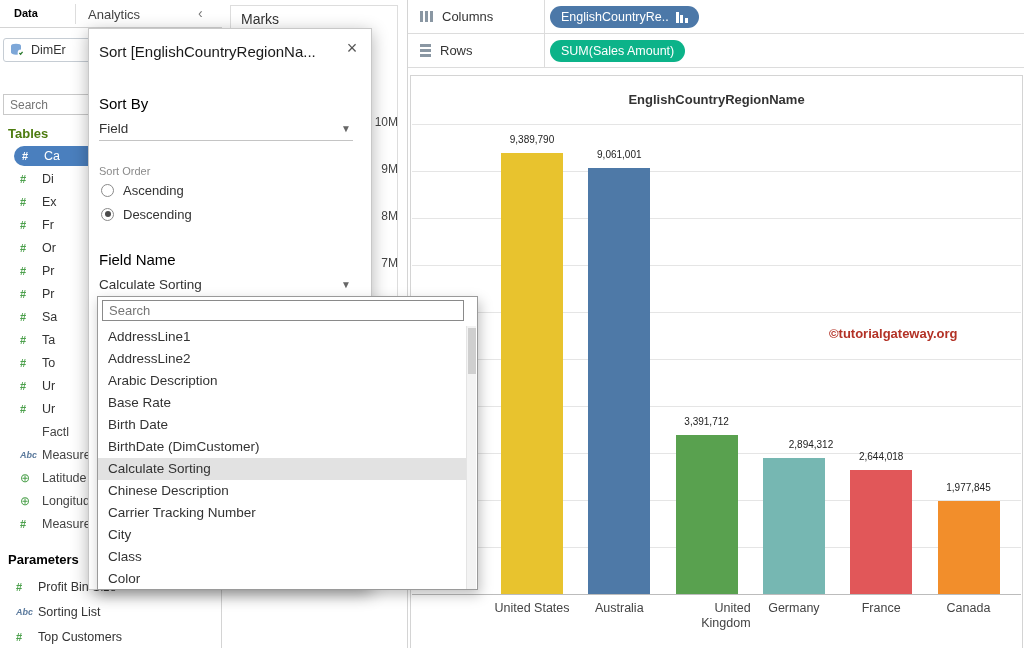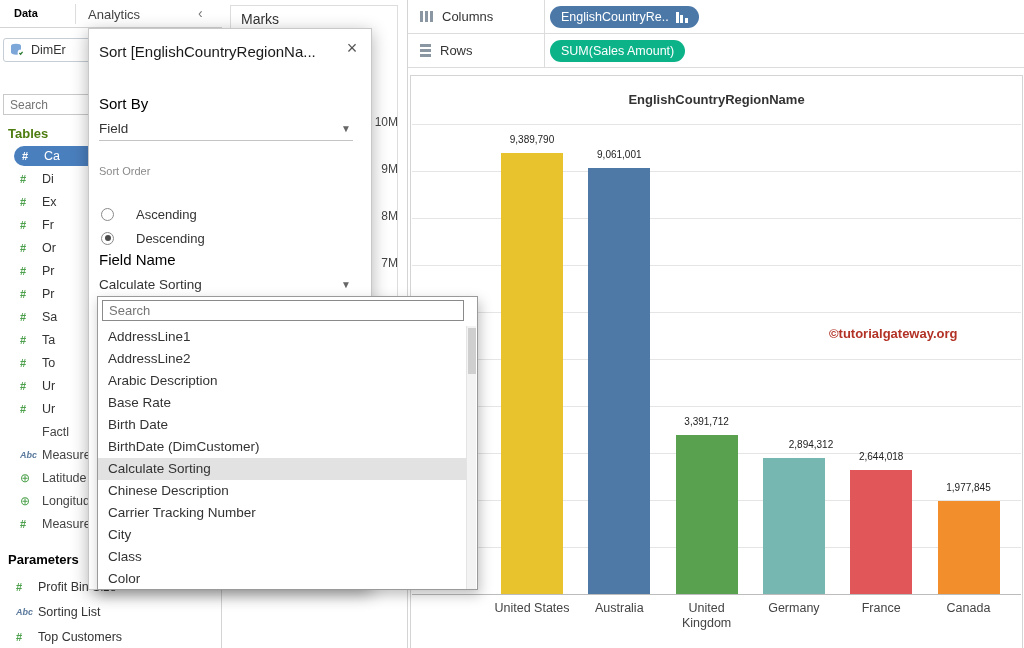--- a/index.html
+++ b/index.html
@@ -77,22 +77,22 @@
   .dialog { position:absolute; left:88px; top:28px; width:284px; height:562px; background:#fff;
             border:1px solid #c8c8c8; box-shadow:0 4px 16px rgba(0,0,0,.30); z-index:30; }
   .dlg-title { position:absolute; left:10px; top:14px; font-size:15px; color:#1a1a1a; white-space:nowrap; }
   .dlg-close { position:absolute; right:8px; top:8px; width:22px; height:22px; font-size:18px; color:#555;
                text-align:center; line-height:22px; }
   .dlg-label { position:absolute; left:10px; font-size:15px; color:#000000; }
   .dlg-sublabel { position:absolute; left:10px; font-size:11px; color:#8a8a8a; }
   .combo { position:absolute; left:10px; width:254px; height:24px; line-height:24px; font-size:13.5px;
            color:#333; border-bottom:1px solid #c4c4c4; }
   .combo .chev { position:absolute; right:2px; top:0; font-size:10px; color:#666; }
-  .radio-row { position:absolute; left:12px; display:flex; align-items:center; gap:22px; height:18px;
-               font-size:13px; color:#333;margin-top:24px; }
+  .radio-row { position:absolute; left:12px; display:flex; align-items:center; gap:9px; height:18px;
+               font-size:13px; color:#333; }
   .radio { width:13px; height:13px; border:1px solid #8a8a8a; border-radius:50%; position:relative; background:#fff; }
   .radio.sel::after { content:""; position:absolute; left:2.5px; top:2.5px; width:6px; height:6px;
                       border-radius:50%; background:#4b4b4b; }
 
   
   .dropdown { position:absolute; left:97px; top:296px; width:381px; height:294px; background:#fff;
               border:1px solid #9a9a9a; box-shadow:2px 5px 12px rgba(0,0,0,.25); z-index:40; }
   .dd-search { position:absolute; left:4px; top:3px; width:362px; height:21px; border:1px solid #8a8a8a;
                font-size:13px; padding:0 6px; color:#333; font-family:inherit; }
   .dd-list { position:absolute; left:0; top:29px; width:368px; }
@@ -268,21 +268,21 @@
         <div class="gridline" style="top: 95px;"></div>
         <div class="gridline" style="top: 48px;"></div>
         <div class="bar" style="left: 90px; top: 76.6799px; height: 441.32px; background: rgb(232, 195, 46);"></div>
         <div class="value-label" style="left: 71px; top: 57.6799px;">9,389,790</div>
         <div class="cat-label" style="left: 77px; top: 525px;">United States</div>
         <div class="bar" style="left: 177.3px; top: 92.133px; height: 425.867px; background: rgb(78, 121, 167);"></div>
         <div class="value-label" style="left: 158.3px; top: 73.133px;">9,061,001</div>
         <div class="cat-label" style="left: 164.3px; top: 525px;">Australia</div>
         <div class="bar" style="left: 264.6px; top: 358.59px; height: 159.41px; background: rgb(89, 161, 79);"></div>
         <div class="value-label" style="left: 245.6px; top: 339.59px;">3,391,712</div>
-        <div class="cat-label" style="left: 251.6px; top: 525px;">United Kingdom</div>
+        <div class="cat-label" style="left: 251.6px; top: 525px; text-align: right;">United Kingdom</div>
         <div class="bar" style="left: 351.9px; top: 381.967px; height: 136.033px; background: rgb(118, 183, 178);"></div>
         <div class="value-label" style="left: 350px; top: 362.967px;">2,894,312</div>
         <div class="cat-label" style="left: 338.9px; top: 525px;">Germany</div>
         <div class="bar" style="left: 439.2px; top: 393.731px; height: 124.269px; background: rgb(225, 87, 89);"></div>
         <div class="value-label" style="left: 420.2px; top: 374.731px;">2,644,018</div>
         <div class="cat-label" style="left: 426.2px; top: 525px;">France</div>
         <div class="bar" style="left: 526.5px; top: 425.041px; height: 92.9587px; background: rgb(242, 142, 43);"></div>
         <div class="value-label" style="left: 507.5px; top: 406.041px;">1,977,845</div>
         <div class="cat-label" style="left: 513.5px; top: 525px;">Canada</div>
       </div>

